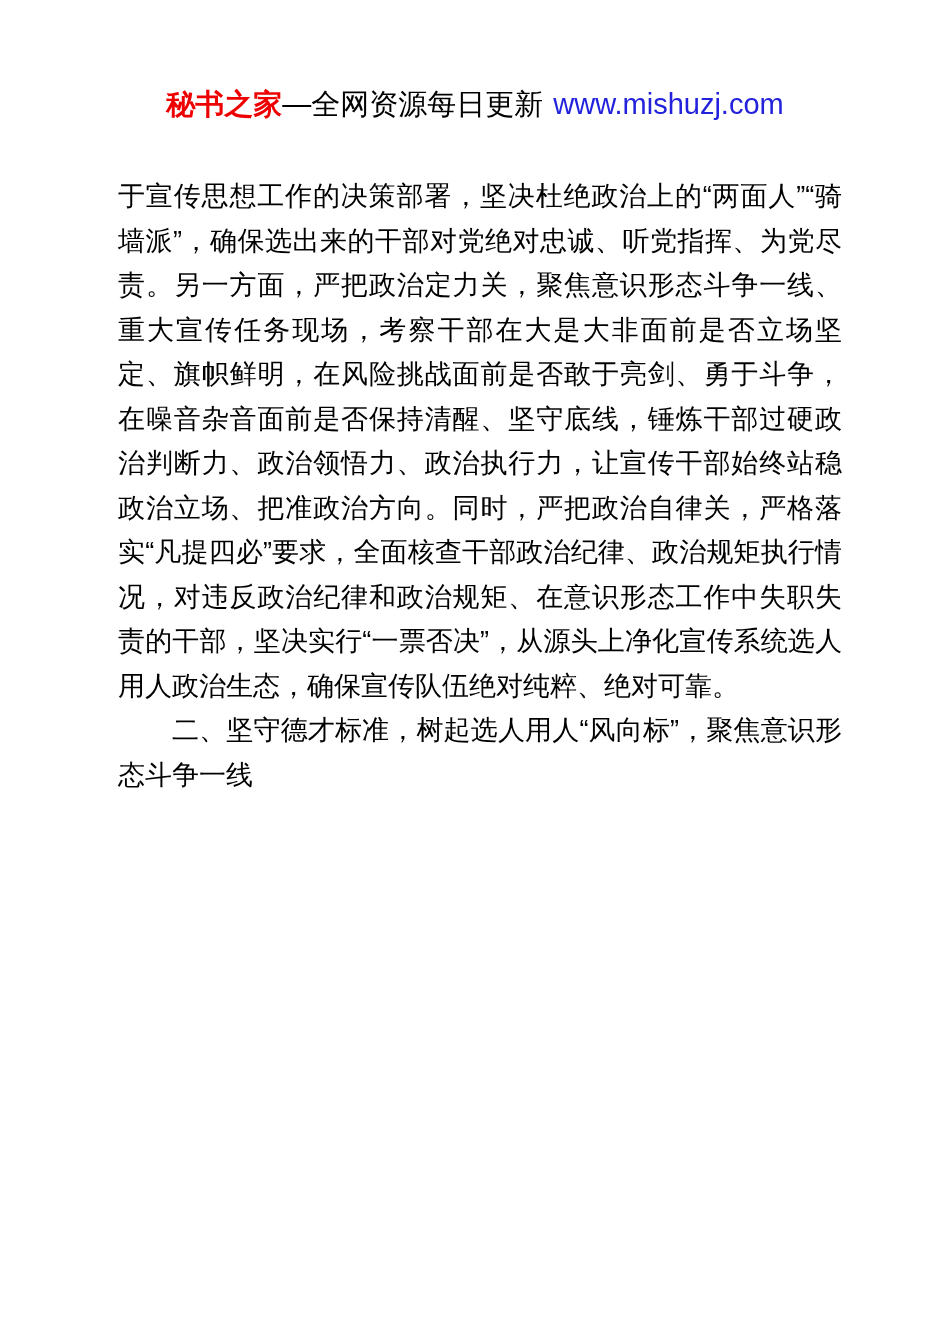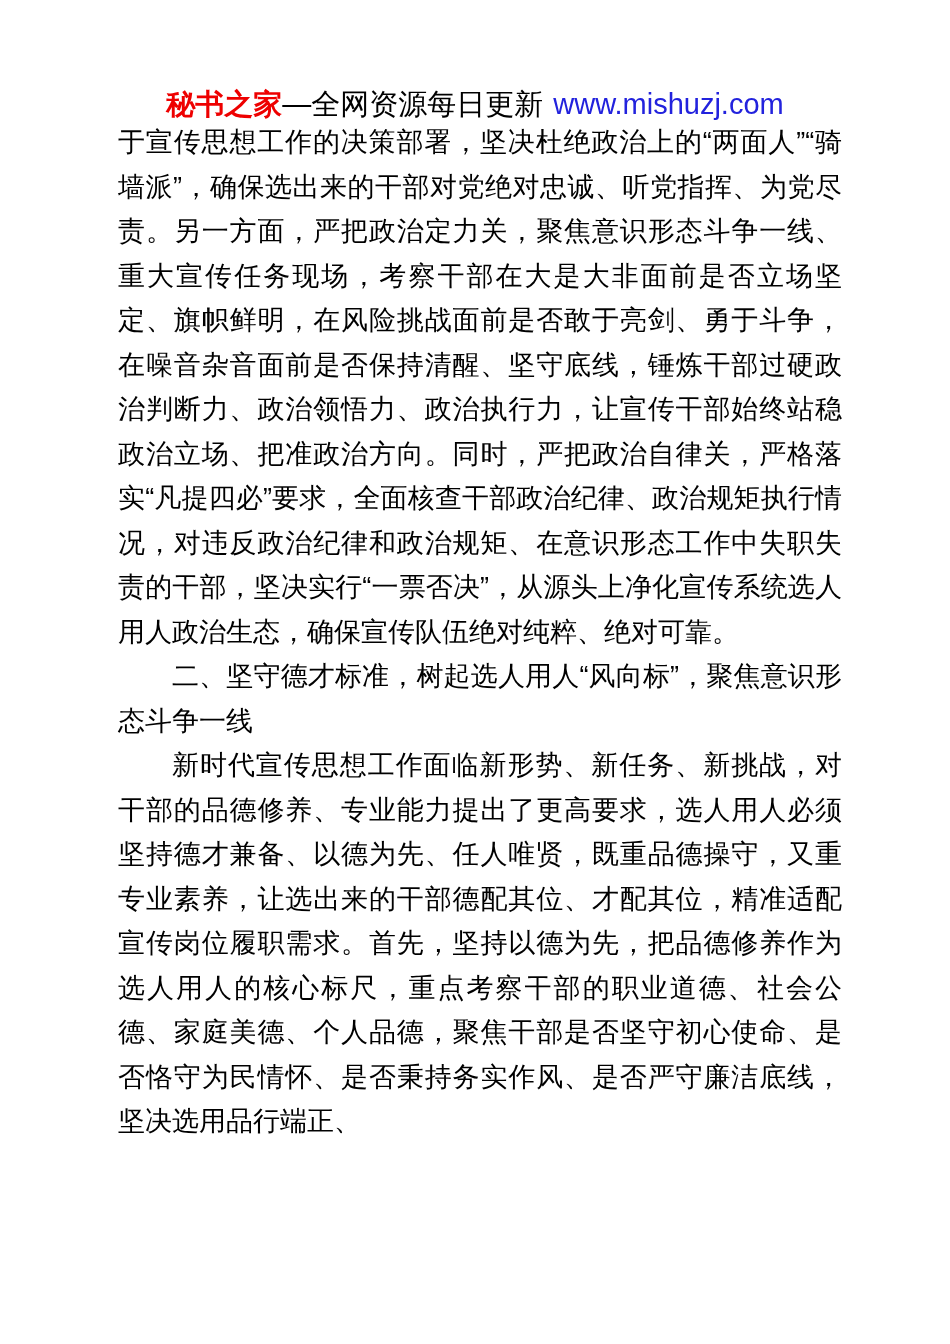--- a/index.html
+++ b/index.html
@@ -34,20 +34,21 @@
   .dash, .tagline {
     color: #000000;
     font-weight: normal;
   }
   .url {
     color: #2222dd;
     text-decoration: none;
     margin-left: 10px;
   }
   .doc {
+    margin-top: 54px;
     margin-left: 118px;
     width: 724px;
     font-size: 27px;
     line-height: 44.5px;
     text-align: justify;
     letter-spacing: 0;
   }
   .doc p {
     margin: 0;
     padding: 0;
@@ -64,16 +65,15 @@
 
 <div class="page">
 
   <div class="header">
     <span class="site-name">秘书之家</span><span class="dash">—</span><span class="tagline">全网资源每日更新</span><a class="url">www.mishuzj.com</a>
   </div>
 
   <div class="doc">
     <p class="para">于宣传思想工作的决策部署，坚决杜绝政治上的“两面人”“骑墙派”，确保选出来的干部对党绝对忠诚、听党指挥、为党尽责。另一方面，严把政治定力关，聚焦意识形态斗争一线、重大宣传任务现场，考察干部在大是大非面前是否立场坚定、旗帜鲜明，在风险挑战面前是否敢于亮剑、勇于斗争，在噪音杂音面前是否保持清醒、坚守底线，锤炼干部过硬政治判断力、政治领悟力、政治执行力，让宣传干部始终站稳政治立场、把准政治方向。同时，严把政治自律关，严格落实“凡提四必”要求，全面核查干部政治纪律、政治规矩执行情况，对违反政治纪律和政治规矩、在意识形态工作中失职失责的干部，坚决实行“一票否决”，从源头上净化宣传系统选人用人政治生态，确保宣传队伍绝对纯粹、绝对可靠。</p>
     <p class="para indent heading">二、坚守德才标准，树起选人用人“风向标”，聚焦意识形态斗争一线</p>
-    <p class="para indent">新时代宣传思想工作面临新形势、新任务、新挑战，对干部的品德修养、专业能力提出了更高要求，选人用人必须坚持德才兼备、以德为先、任人唯贤，既重品德操守，又重专业素养，让选出来的干部德配其位、才配其位，精准适配宣传岗位履职需求。首先，坚持以德为先，把品德修养作为选人用人的核心标尺，重点考察干部的职业道德、社会公德、家庭美德、个人品德，聚焦干部是否坚守初心使命、是否恪守为民情怀、是否秉持务实作风、是否严守廉洁底线，坚决选用品行端正、</p>
   </div>
 
 </div>
 
 </body></html>

